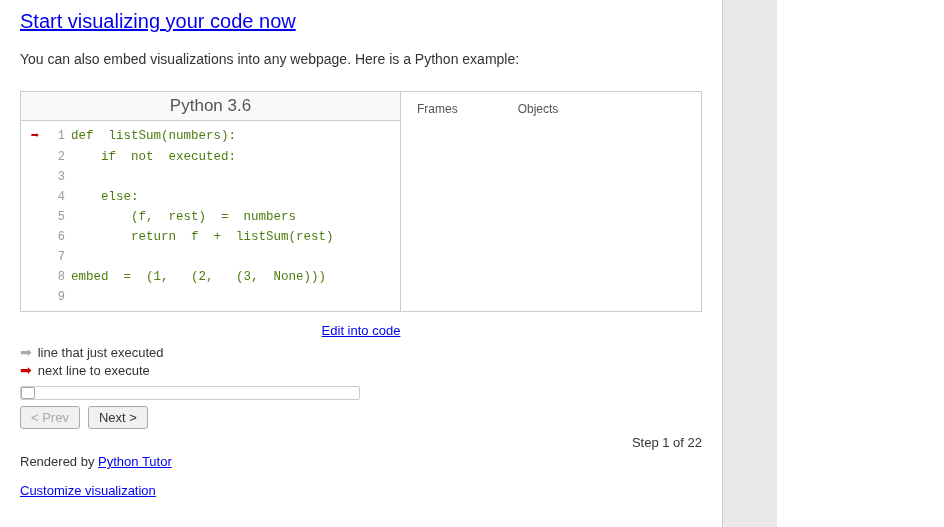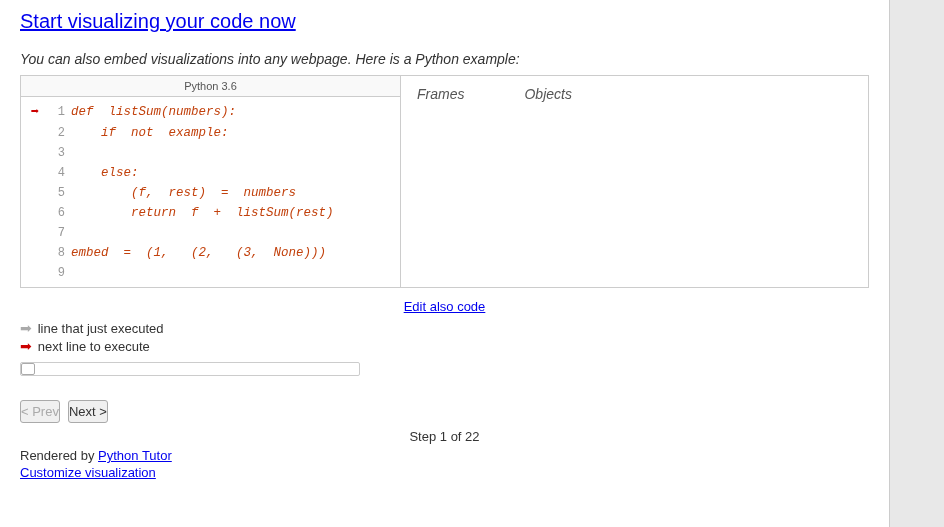--- a/index.html
+++ b/index.html
@@ -4,21 +4,21 @@
   <style>
     * { box-sizing: border-box; margin: 0; padding: 0; }
     body {
       font-family: Arial, sans-serif;
       font-size: 14px;
       background: #fff;
       color: #333;
     }
     .page-wrapper {
       display: flex;
-      width: 944px;
+      width: 777px;
       min-height: 527px;
     }
     .main-content {
       flex: 1;
       padding: 10px 20px 20px 20px;
       overflow: auto;
     }
     .right-sidebar {
       width: 55px;
       background: #e8e8e8;
@@ -27,36 +27,35 @@
     .page-title {
       font-size: 20px;
       color: #00e;
       text-decoration: underline;
       margin-bottom: 18px;
       display: block;
     }
     .embed-text {
       font-size: 14px;
       color: #333;
-      margin-bottom: 8px;
-      font-style: italic;
+      margin-bottom: 24px;
     }
     .visualizer-container {
       display: flex;
       border: 1px solid #ccc;
       margin-bottom: 10px;
     }
     .code-panel {
       width: 380px;
       border-right: 1px solid #ccc;
     }
     .code-header {
       text-align: center;
       padding: 4px 0;
-      font-size: 11px;
+      font-size: 17px;
       color: #555;
       border-bottom: 1px solid #ccc;
       background: #f9f9f9;
     }
     .code-body {
       padding: 4px 0;
       font-family: 'Courier New', monospace;
       font-size: 12.5px;
       line-height: 1.6;
     }
@@ -80,34 +79,32 @@
     .line-number {
       width: 20px;
       text-align: right;
       color: #999;
       flex-shrink: 0;
       margin-right: 6px;
       font-size: 12px;
     }
     .line-code {
       white-space: pre;
-      color: #c2410c;
-      font-style: italic;
+      color: #4d7c0f;
     }
     .frames-objects-panel {
       flex: 1;
       padding: 8px;
     }
     .frames-objects-header {
       display: flex;
       gap: 60px;
       padding: 2px 8px;
-      font-size: 14px;
+      font-size: 12px;
       color: #555;
-      font-style: italic;
     }
     .edit-link {
       text-align: center;
       margin: 6px 0;
     }
     .edit-link a {
       color: #00e;
       text-decoration: underline;
       font-size: 13px;
       cursor: pointer;
@@ -152,57 +149,56 @@
       border-radius: 2px;
       margin-left: 0px;
     }
     .nav-controls {
       display: flex;
       align-items: center;
       gap: 8px;
       margin: 6px 0;
     }
     .nav-btn {
-      padding: 3px 0;
+      padding: 3px 10px;
       border: 1px solid #aaa;
       background: #f0f0f0;
       cursor: pointer;
       font-size: 13px;
       border-radius: 3px;
       color: #333;
-      margin-top: 18px;
     }
     .nav-btn.disabled {
       color: #aaa;
       cursor: default;
     }
     .step-info {
       font-size: 13px;
       color: #333;
       margin: 4px 0;
-      text-align: center;
+      text-align: right;
     }
     .rendered-by {
       font-size: 13px;
       color: #333;
       margin-top: 4px;
     }
     .rendered-by a {
       color: #00e;
       text-decoration: underline;
       cursor: pointer;
       text-align: center;
     }
     .customize-link {
       font-size: 13px;
       color: #00e;
       text-decoration: underline;
       cursor: pointer;
       display: block;
-      margin-top: 2px;
+      margin-top: 14px;
     }
   </style>
 </head>
 <body>
 
 <div class="page-wrapper">
   <div class="main-content">
     <a class="page-title">Start visualizing your code now</a>
 
     <p class="embed-text">You can also embed visualizations into any webpage. Here is a Python example:</p>
@@ -214,21 +210,21 @@
             <div class="code-line">
               <span class="arrow-indicator">
                 <span class="arrow-red">➡</span>
               </span>
               <span class="line-number">1</span>
               <span class="line-code">def  listSum(numbers):</span>
             </div>
             <div class="code-line">
               <span class="arrow-indicator"></span>
               <span class="line-number">2</span>
-              <span class="line-code">    if  not  example:</span>
+              <span class="line-code">    if  not  executed:</span>
             </div>
             <div class="code-line">
               <span class="arrow-indicator"></span>
               <span class="line-number">3</span>
             </div>
             <div class="code-line">
               <span class="arrow-indicator"></span>
               <span class="line-number">4</span>
               <span class="line-code">    else:</span>
             </div>
@@ -260,21 +256,21 @@
       </div>
       <div class="frames-objects-panel">
         <div class="frames-objects-header">
           <span>Frames</span>
           <span>Objects</span>
         </div>
       </div>
     </div>
 
     <div class="edit-link">
-      <a>Edit also code</a>
+      <a>Edit into code</a>
     </div>
 
     <div class="legend">
       <div class="legend-item">
         <span class="legend-arrow-gray">➡</span>
         <span>line that just executed</span>
       </div>
       <div class="legend-item">
         <span class="legend-arrow-red">➡</span>
         <span>next line to execute</span>

